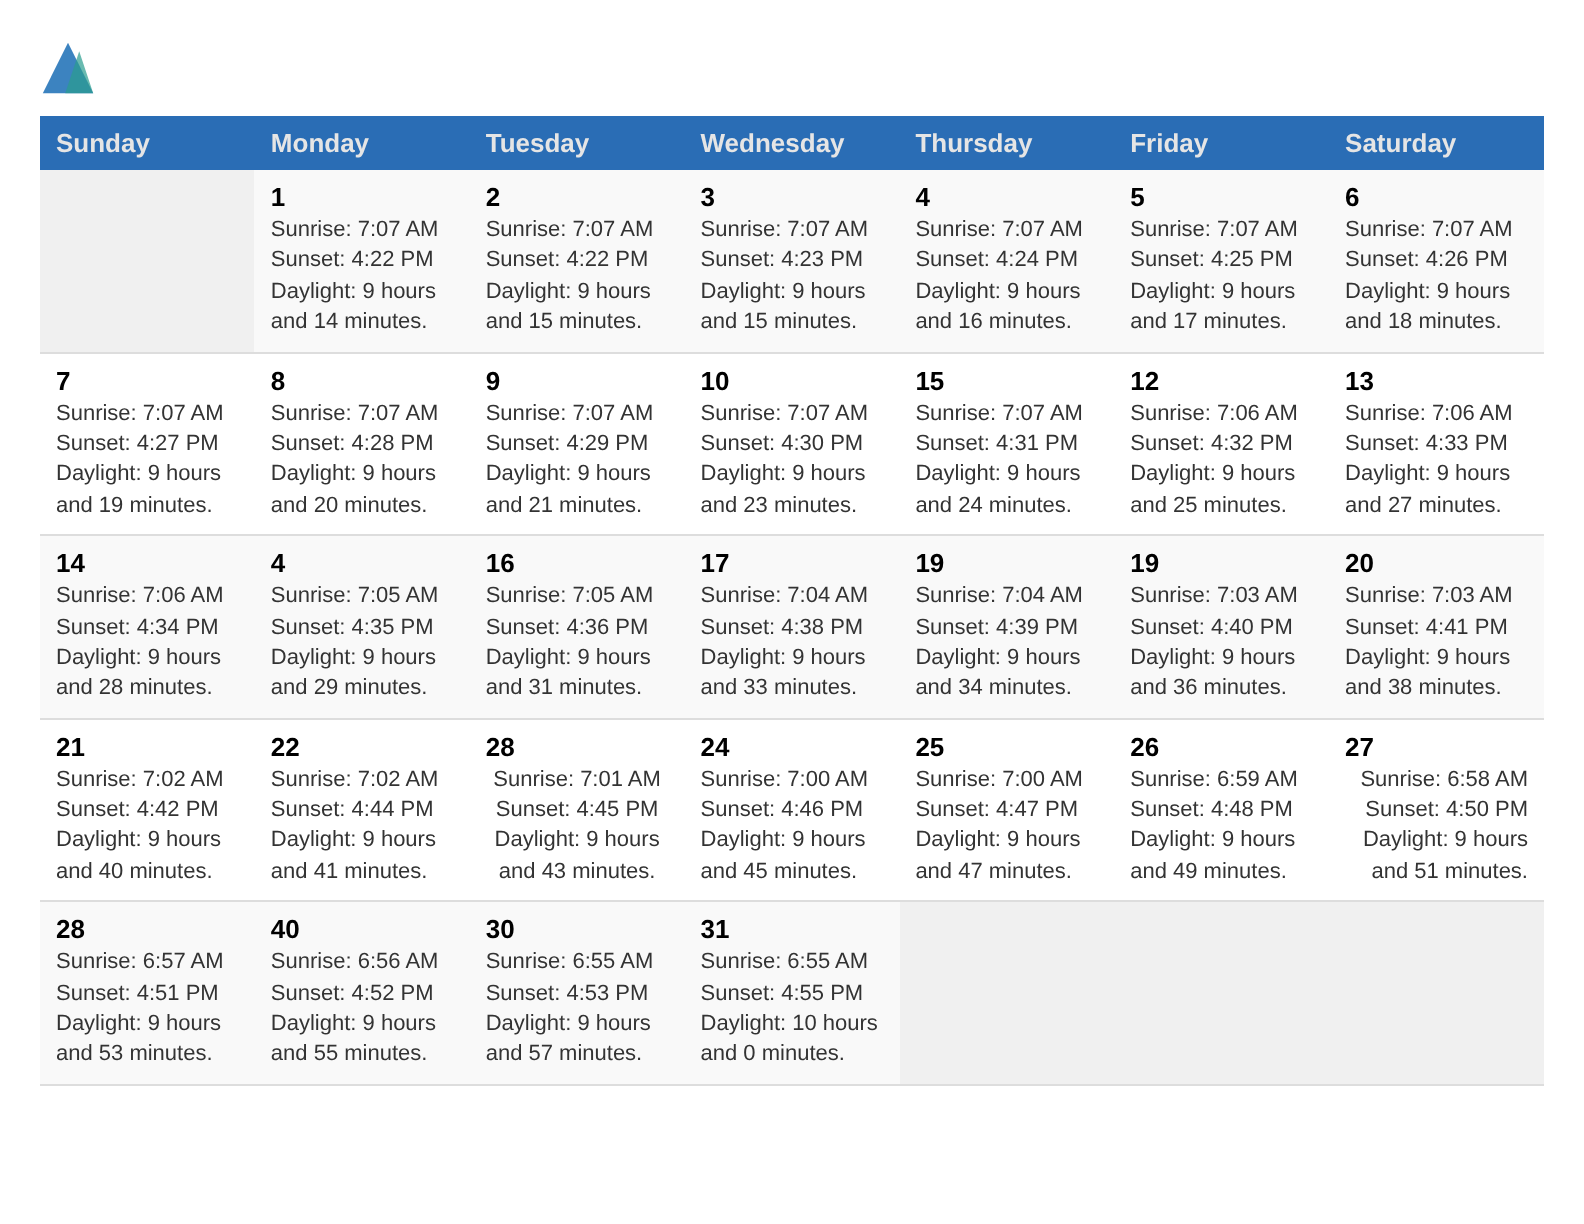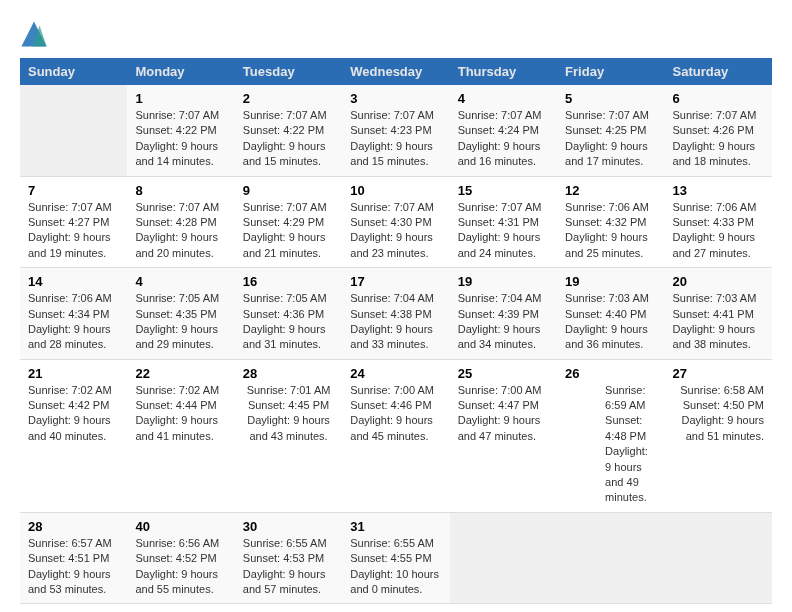--- a/index.html
+++ b/index.html
@@ -297,21 +297,21 @@
         </td>
         <td>
           <span class="day-number">25</span>
           <div class="day-info" style="white-space: pre-line;">Sunrise: 7:00 AM
 Sunset: 4:47 PM
 Daylight: 9 hours
 and 47 minutes.</div>
         </td>
         <td>
           <span class="day-number">26</span>
-          <div class="day-info" style="white-space: pre-line; margin-left: 40px;">Sunrise: 6:59 AM
+          <div class="day-info" style="white-space: pre-line;">Sunrise: 6:59 AM
 Sunset: 4:48 PM
 Daylight: 9 hours
 and 49 minutes.</div>
         </td>
         <td>
           <span class="day-number">27</span>
           <div class="day-info" style="white-space: pre-line; text-align: right;">Sunrise: 6:58 AM
 Sunset: 4:50 PM
 Daylight: 9 hours
 and 51 minutes.</div>

